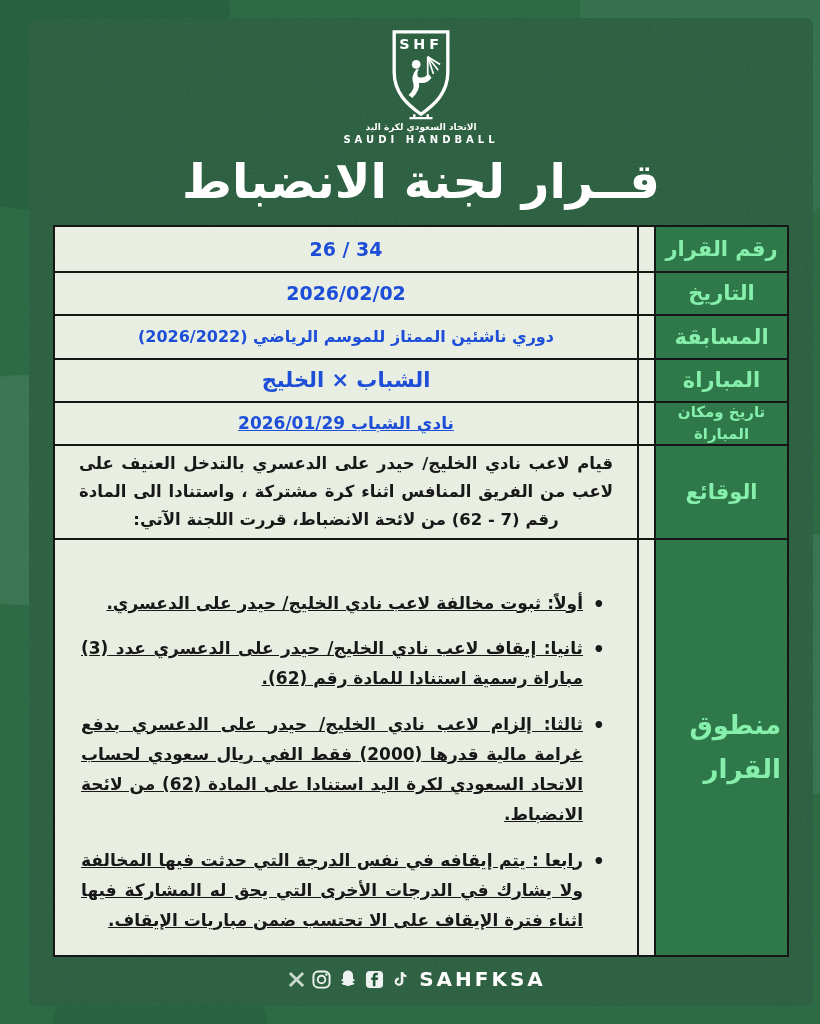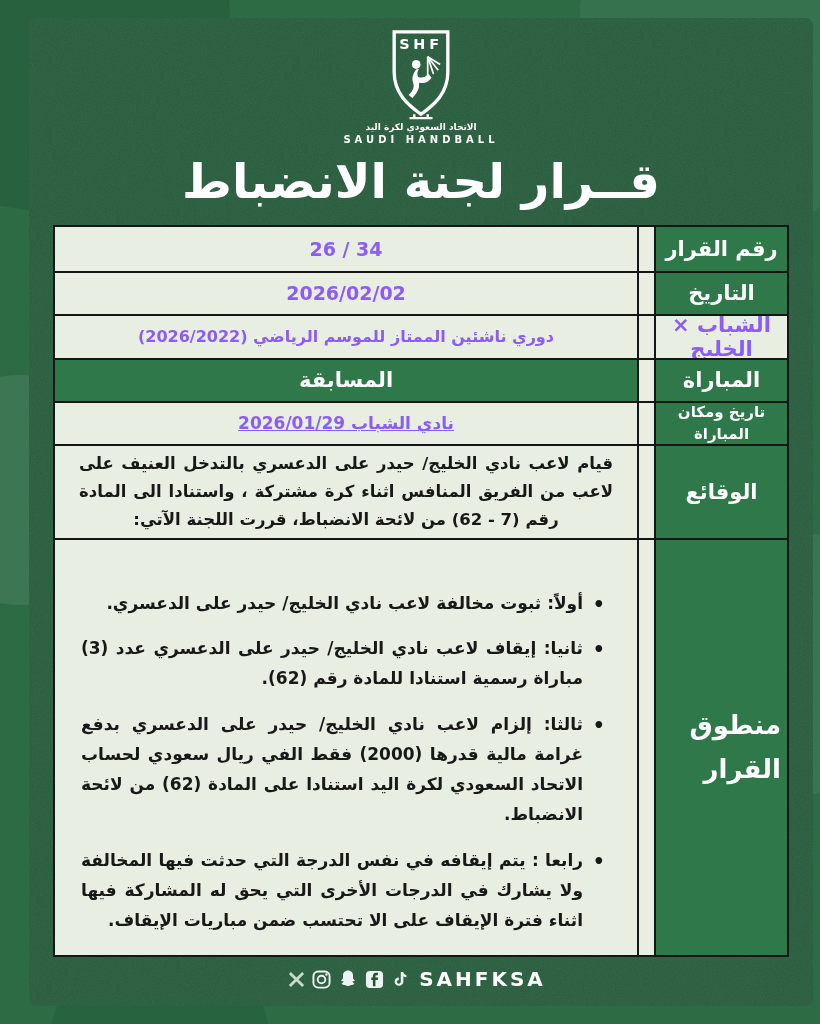--- a/index.html
+++ b/index.html
@@ -39,49 +39,49 @@
     grid-template-columns:1fr 15px 131px;
     grid-template-rows:44px 41px 42px 41px 41px 92px 415px;
     gap:2px; background:#161616; border:2px solid #161616;
   }
   .cell{ overflow:hidden; }
   .cell.light{ background:#e9eee3; }
   .cell.green{ background:#2f7849; }
 
   .label-cell{
     display:flex; align-items:center; justify-content:center; text-align:center;
-    color:#ffffff; font-weight:bold; font-size:21px; direction:rtl;
+    color:#86efac; font-weight:bold; font-size:21px; direction:rtl;
     padding:0 6px; line-height:1.35;
   }
   .label-cell.small{ font-size:15px; line-height:1.5; }
   .label-cell.big{ font-size:26px; line-height:1.7;text-align:right; }
 
   .value-cell{
     display:flex; align-items:center; justify-content:center; text-align:center;
-    color:#8b5cf6; font-weight:bold; font-size:19px; direction:rtl; padding:9px 14px;
+    color:#1d4ed8; font-weight:bold; font-size:19px; direction:rtl; padding:9px 14px;
   }
   .value-cell.smaller{ font-size:16px; }
   .value-cell.match{ font-size:21px; }
   .value-cell.dateplace{ font-size:17px;text-decoration:underline; }
 
   .facts-cell{
     display:flex; align-items:center; direction:rtl;
     padding:6px 24px; color:#181818;
   }
   .facts-cell p{
     width:100%; font-weight:bold; font-size:16.5px; line-height:1.68;
     text-align:justify; text-align-last:center;
   }
 
   .verdict-cell{ direction:rtl; padding:48px 32px 10px 26px; color:#181818; }
   .verdict-list{ list-style:none; }
   .verdict-list li{
     position:relative; padding-right:22px; margin-bottom:15px;
     font-weight:bold; font-size:17px; line-height:1.78;
-    text-align:justify; text-align-last:right;
+    text-align:justify; text-align-last:right;text-decoration:underline;
   }
   .verdict-list li::before{
     content:"\2022"; position:absolute; right:0; top:0; font-size:19px;
   }
 
   .footer{
     position:absolute; left:0; bottom:15px; width:100%;
     display:flex; align-items:center; justify-content:center; gap:7px; color:#fff;
   }
   .social-icon{ display:block; opacity:.92; }
@@ -142,25 +142,25 @@
         <div class="cell light value-cell">
           <span dir="ltr">2026/02/02</span>
         </div>
         <div class="cell light"></div>
         <div class="cell green label-cell">التاريخ</div>
 
         <div class="cell light value-cell smaller">
           <span>دوري ناشئين الممتاز  للموسم الرياضي ⁦(2026/2022)⁩</span>
         </div>
         <div class="cell light"></div>
+        <div class="cell green label-cell">المسابقة</div>
+
         <div class="cell light value-cell match">
           <span>الشباب  ×  الخليج</span>
         </div>
-
-        <div class="cell green label-cell">المسابقة</div>
         <div class="cell light"></div>
         <div class="cell green label-cell">المباراة</div>
 
         <div class="cell light value-cell dateplace">
           <span dir="ltr">2026/01/29  نادي الشباب</span>
         </div>
         <div class="cell light"></div>
         <div class="cell green label-cell small">تاريخ ومكان المباراة</div>
 
         <div class="cell light facts-cell">

